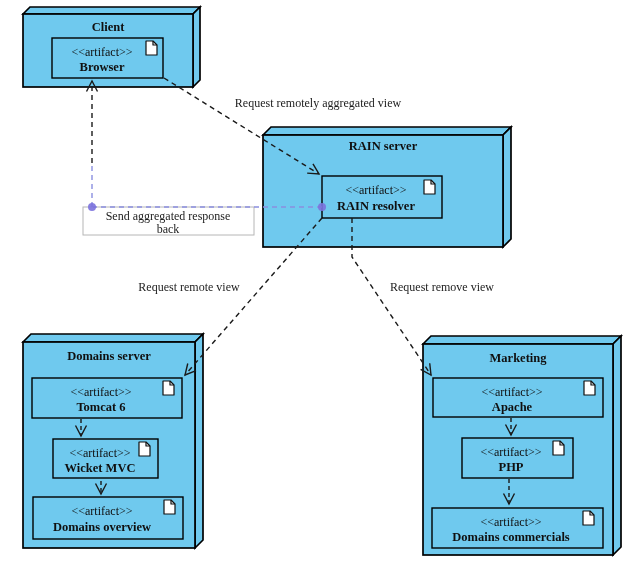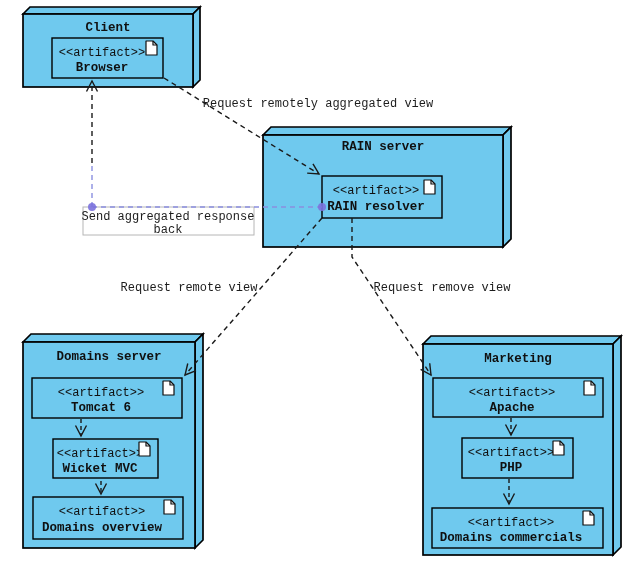--- a/index.html
+++ b/index.html
@@ -1,20 +1,20 @@
 <!DOCTYPE html>
 <html style="--canvas-bg: #ffffff; --node-fill: #6FC9EE; --node-border: #000000; --edge-color: #1a1a1a; --selected-edge: #8A8FE0; --selected-handle: #7B72DD; --label-box-fill: #ffffff; --label-box-border: #b6b6b6; --icon-fill: #ffffff;"><head>
 <meta charset="utf-8">
 <style>
   html, body { margin: 0; padding: 0; background: #ffffff; }
   .canvas {
     position: relative;
     width: 635px; height: 565px;
     background: var(--canvas-bg, #ffffff);
-    font-family: Liberation Mono, monospace;
+    font-family: Liberation Serif, serif;
     overflow: hidden;
   }
   svg { display: block; }
   .node-face {
     fill: var(--node-fill, #6FC9EE);
     stroke: var(--node-border, #000000);
     stroke-width: 1.7;
     stroke-linejoin: miter;
   }
   .artifact-box {

